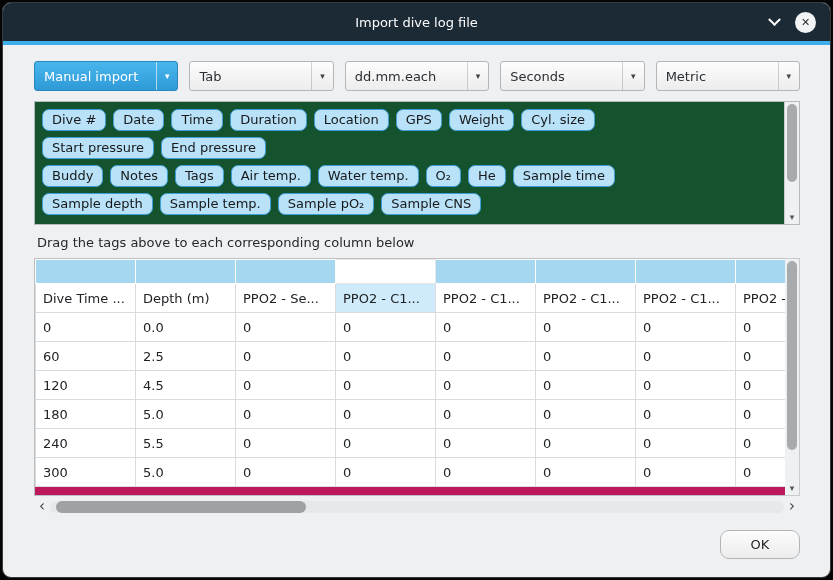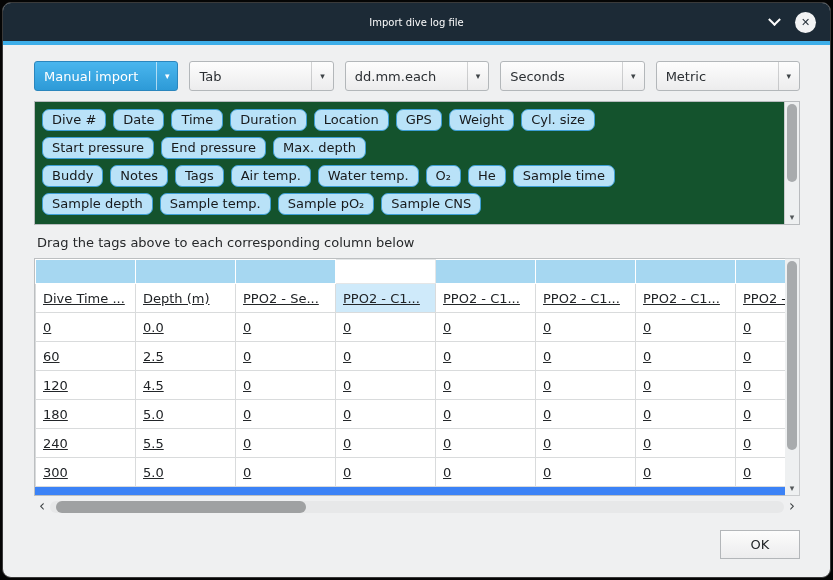--- a/index.html
+++ b/index.html
@@ -12,21 +12,21 @@
   .window {
     position:absolute; left:2px; top:2px; right:2px; bottom:2px;
     background:#eff0f1; border-radius:9px; overflow:hidden;
     border:1px solid #3a3a3a;
   }
   
   .titlebar {
     height:38px; background:#1c2a36; display:flex; align-items:center;
     justify-content:center; position:relative; color:#fcfcfc;
   }
-  .title { font-size:10px; }
+  .title { font-size:13px; }
   .titlebar-controls { position:absolute; right:14px; top:0; bottom:0; display:flex; align-items:center; gap:16px; }
   .chev { width:9px; height:9px; border-right:2px solid #fcfcfc; border-bottom:2px solid #fcfcfc; transform:rotate(45deg) translate(-2px,-2px); cursor:pointer; }
   .close-btn {
     width:21px; height:21px; border-radius:50%; background:#f2f3f4; color:#27323b;
     display:flex; align-items:center; justify-content:center; font-size:11px; font-weight:bold; cursor:pointer;
   }
   .accent-strip { height:4px; background:#3daee9; }
   .content { padding:16px 30px 0 31px; }
 
   
@@ -66,21 +66,21 @@
     position:absolute; bottom:1px; left:0; right:0; text-align:center;
     font-size:9px; color:#54585b; cursor:pointer; line-height:12px;
   }
 
   .instruction { margin:10px 0 8px 3px; color:#26282a; }
 
   
   .table-wrap { position:relative; height:238px; }
   .table-viewport {
     position:absolute; left:0; top:0; right:15px; bottom:0; overflow:hidden;
-    background:#3b82f6; border:1px solid #bcbfc1; border-right:none;text-decoration:underline;
+    background:#be185d; border:1px solid #bcbfc1; border-right:none;
   }
   table { border-collapse:collapse; table-layout:fixed; width:800px; font-size:13px; color:#202326; }
   col { width:100px; }
   td, th {
     border:1px solid #d9dbdc; height:29px; padding:0 7px; text-align:left;
     font-weight:normal; white-space:nowrap; overflow:hidden; background:#fff;
   }
   .drop-cell { height:24px; background:#a6d7f1; border:1px solid #ffffff; cursor:pointer; }
   .drop-cell.empty { background:#ffffff; border:1px solid #e4e6e7; }
   th.highlight { background:#cfeafa; }
@@ -95,21 +95,21 @@
   .h-arrow.left { left:2px; } .h-arrow.right { right:2px; }
   .h-track {
     position:absolute; left:16px; right:16px; top:2px; height:12px;
     background:#e7e8e9; border-radius:6px;
   }
   .h-thumb { position:absolute; left:6px; width:34%; top:0; bottom:0; background:#9fa1a2; border-radius:6px; cursor:grab; }
 
   
   .button-row { display:flex; justify-content:flex-end; gap:10px; margin-top:15px; }
   .btn {
-    min-width:80px; height:29px; border:1px solid #b3b6b9; border-radius:0;
+    min-width:80px; height:29px; border:1px solid #b3b6b9; border-radius:9px;
     background:linear-gradient(#fcfcfc,#ececed); font-size:13px; color:#232629;
     font-family:inherit; cursor:pointer; padding:0 14px;
   }
 </style>
 </head>
 <body>
 
 <div class="window">
   <div class="titlebar">
     <span class="title">Import dive log file</span>
@@ -152,21 +152,20 @@
             <span class="tag">Time</span>
             <span class="tag">Duration</span>
             <span class="tag">Location</span>
             <span class="tag">GPS</span>
             <span class="tag">Weight</span>
             <span class="tag">Cyl. size</span>
           </div>
           <div class="tag-row">
             <span class="tag">Start pressure</span>
             <span class="tag">End pressure</span>
-            <span class="tag">Max. depth</span>
           </div>
           <div class="tag-row">
             <span class="tag">Buddy</span>
             <span class="tag">Notes</span>
             <span class="tag">Tags</span>
             <span class="tag">Air temp.</span>
             <span class="tag">Water temp.</span>
             <span class="tag">O₂</span>
             <span class="tag">He</span>
             <span class="tag">Sample time</span>

